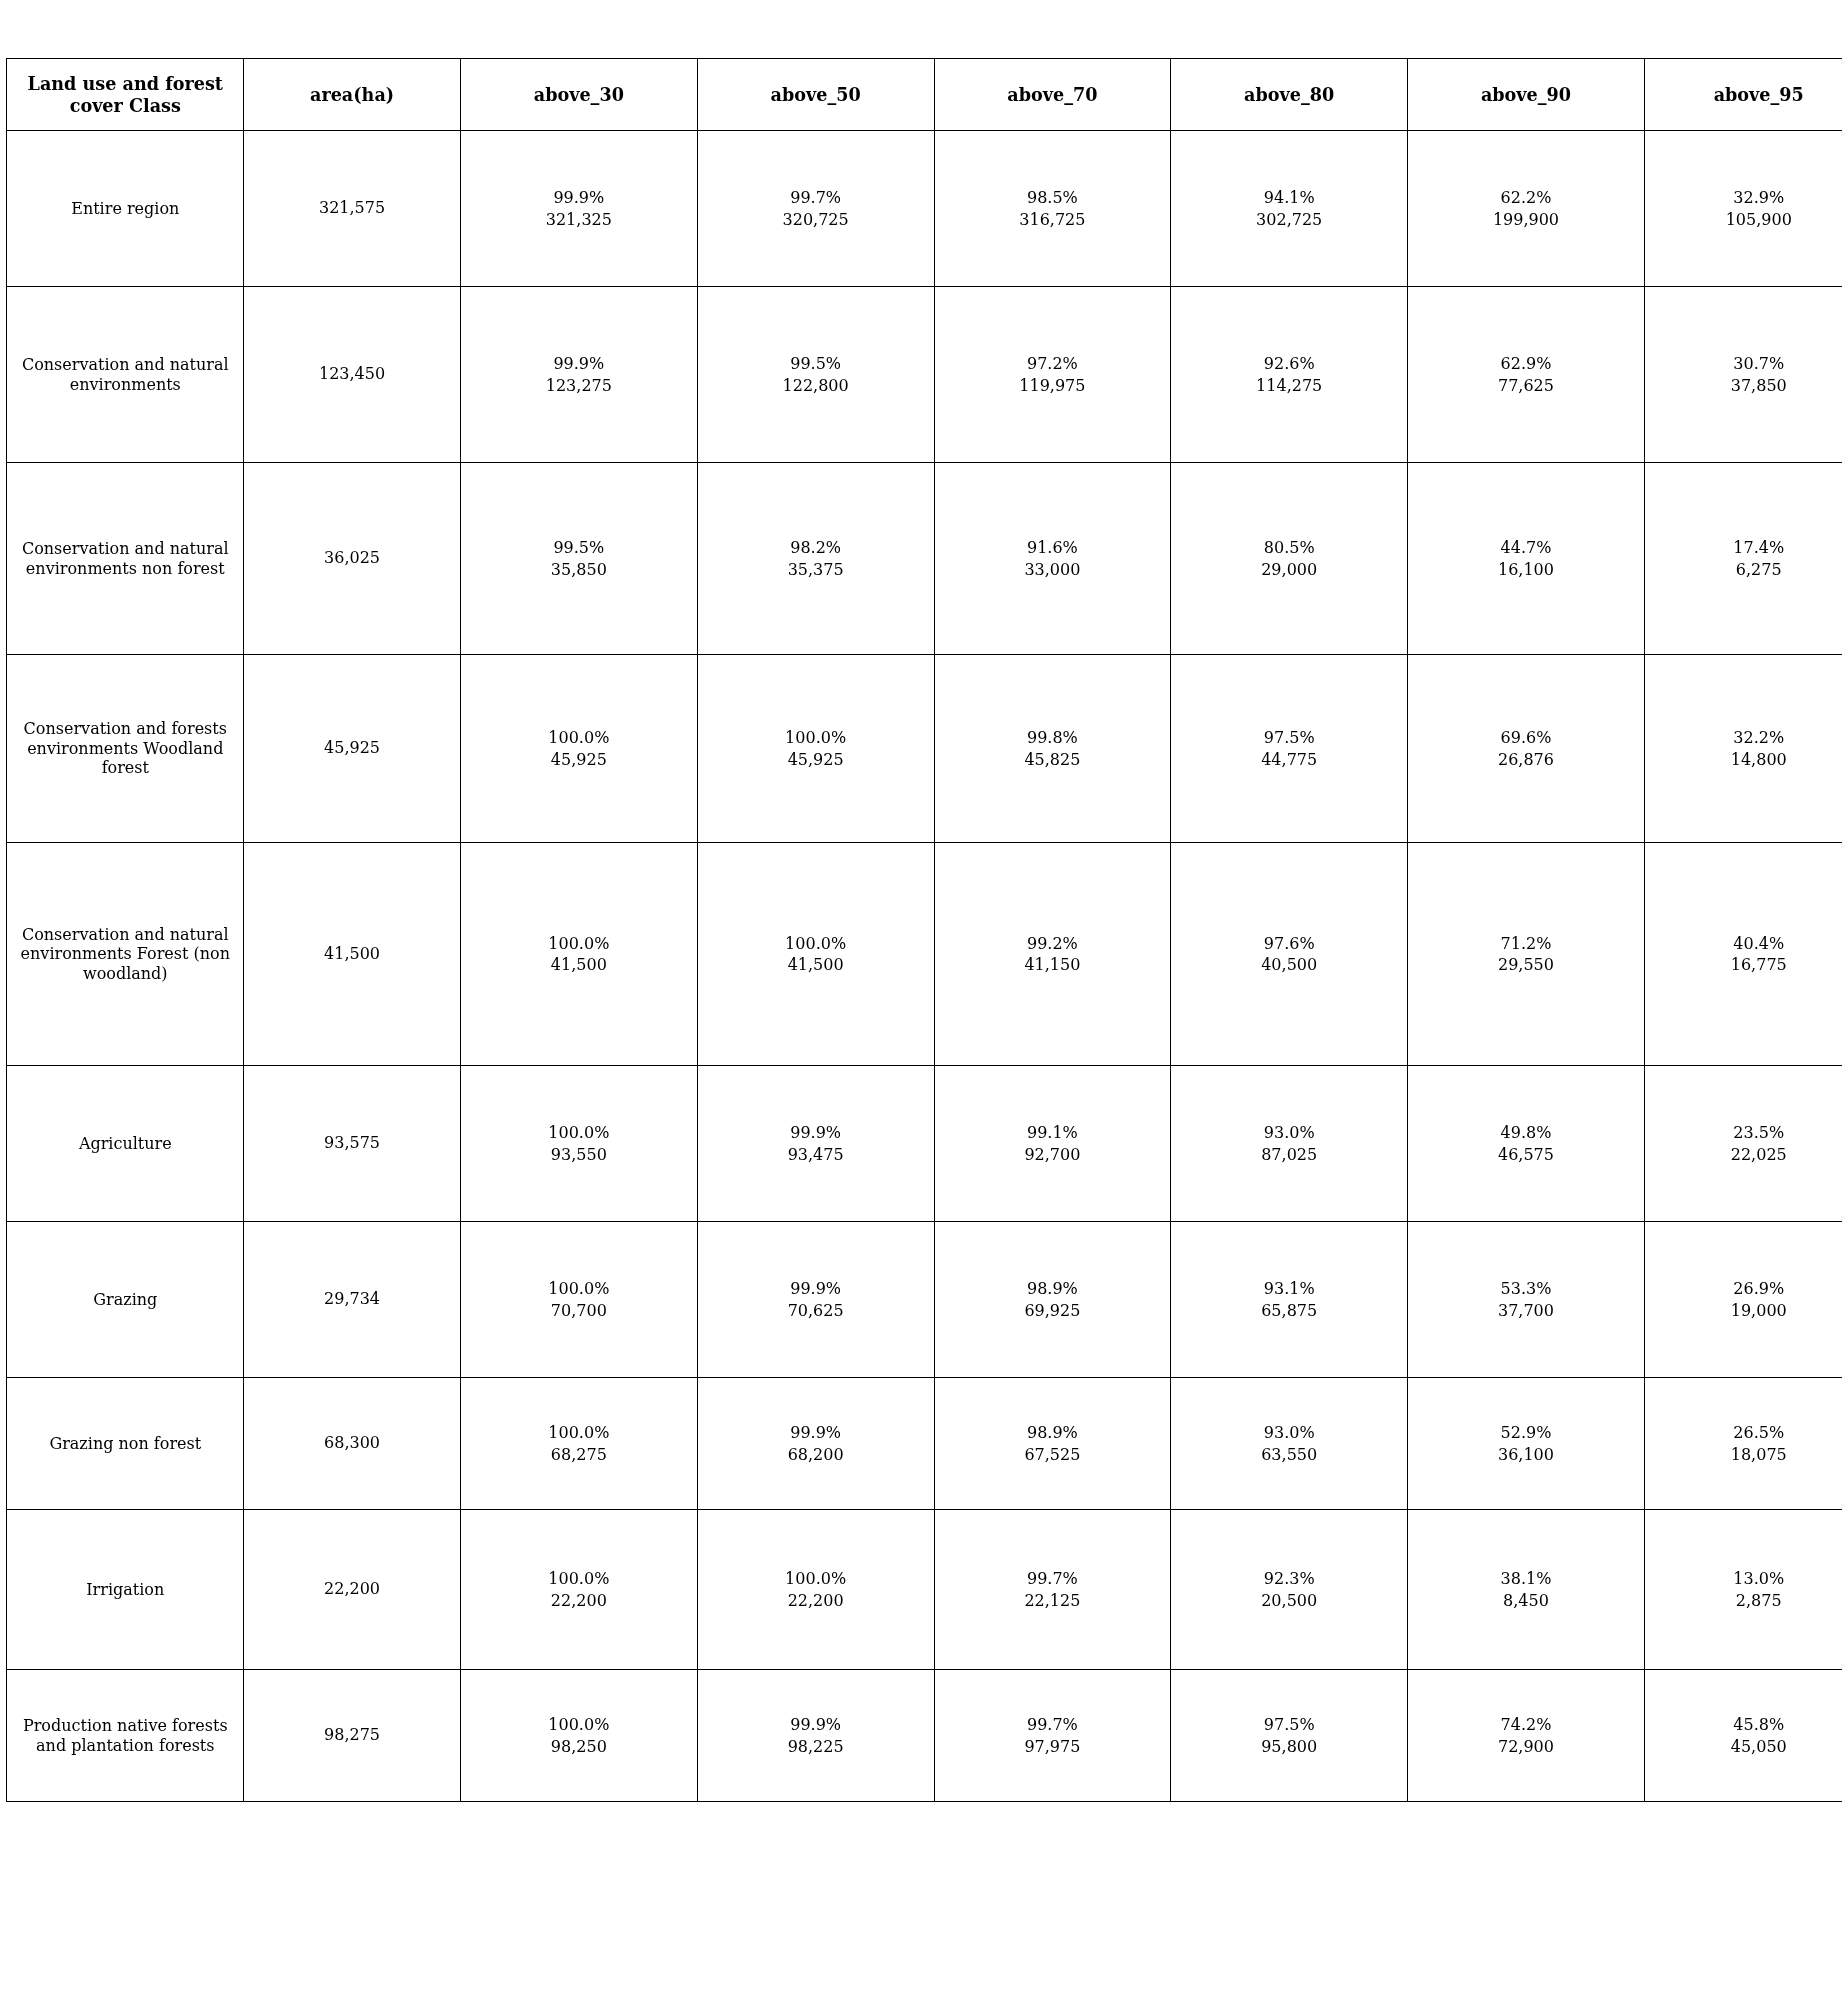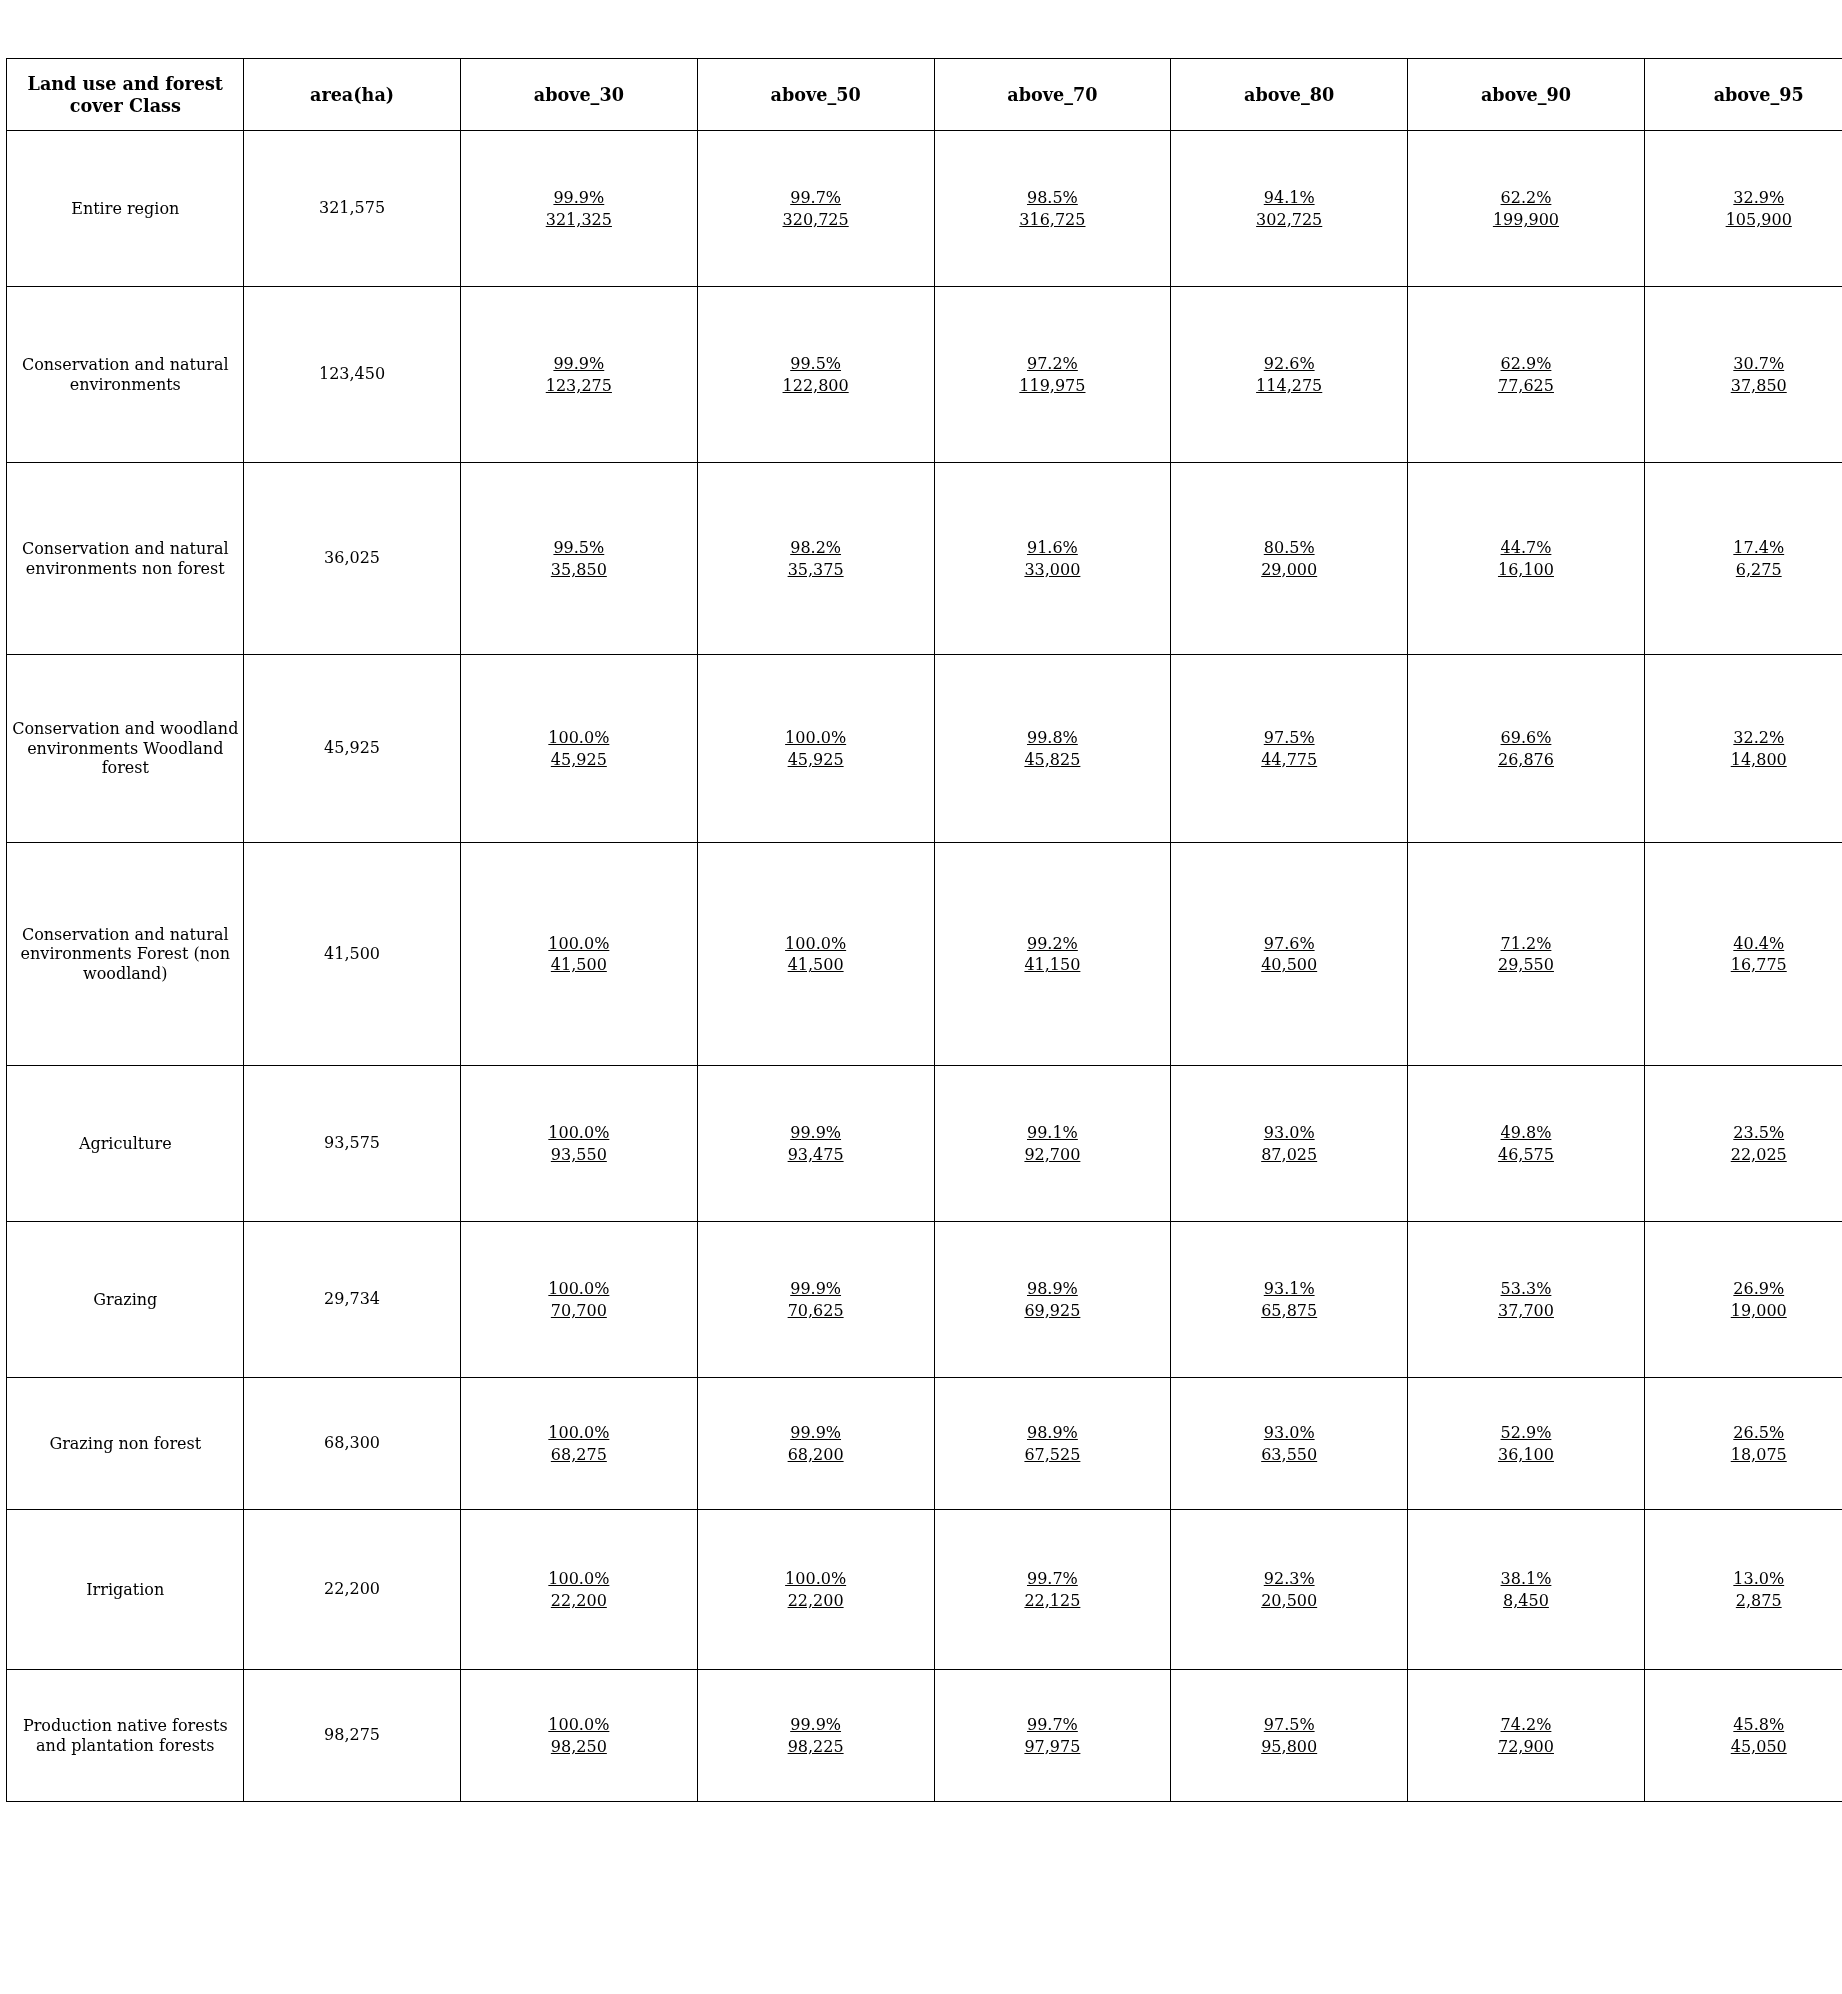--- a/index.html
+++ b/index.html
@@ -62,21 +62,20 @@
     font-size: 17px;
     font-weight: normal;
     line-height: 1.3;
   }
   td.dual {
     font-family: "DejaVu Serif", serif;
     font-size: 17px;
     font-weight: normal;
     line-height: 1.34;
     white-space: pre-line;
-    text-decoration: underline;
   }
   .hdr-row th { height: 68px; }
 </style>
 </head>
 <body>
 
 <div class="page">
 
 
   <table class="main">
@@ -135,21 +134,21 @@
         <td class="dual">91.6%
 33,000</td>
         <td class="dual">80.5%
 29,000</td>
         <td class="dual">44.7%
 16,100</td>
         <td class="dual">17.4%
 6,275</td>
       </tr>
       <tr style="height: 188px;">
-        <td class="rowhead">Conservation and woodland environments Woodland forest</td>
+        <td class="rowhead">Conservation and forests environments Woodland forest</td>
         <td class="num">45,925</td>
         <td class="dual">100.0%
 45,925</td>
         <td class="dual">100.0%
 45,925</td>
         <td class="dual">99.8%
 45,825</td>
         <td class="dual">97.5%
 44,775</td>
         <td class="dual">69.6%

